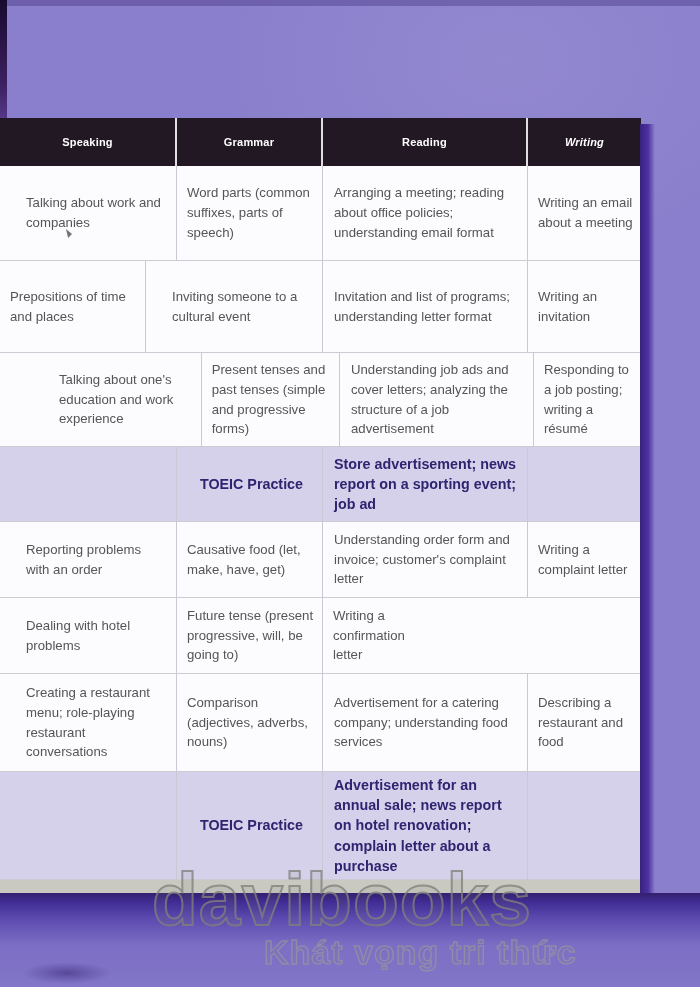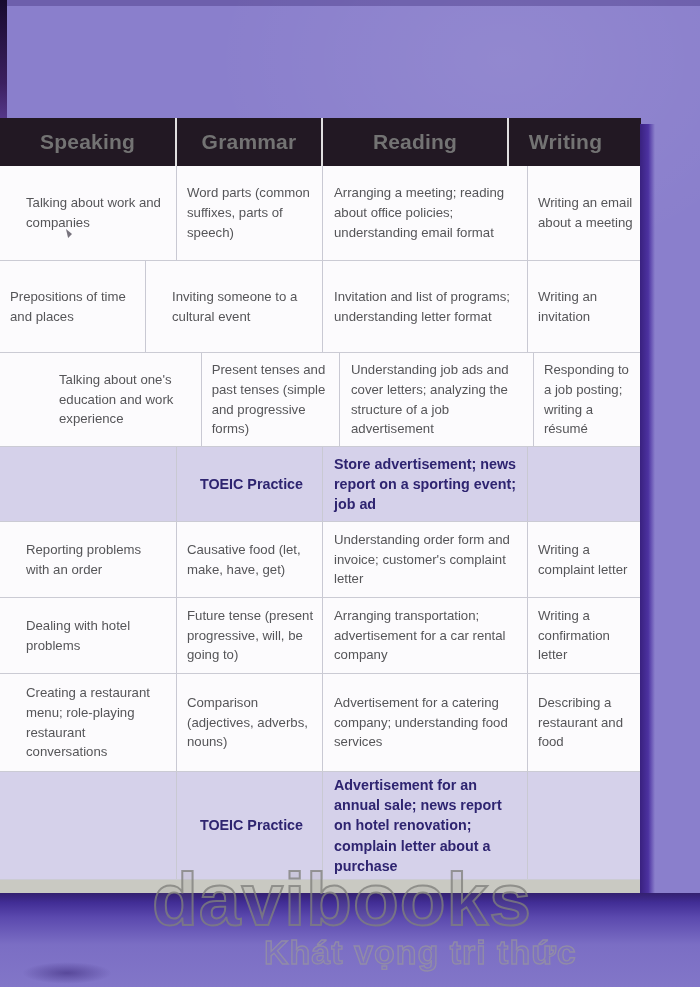--- a/index.html
+++ b/index.html
@@ -7,22 +7,22 @@
   .canvas{position:relative;width:700px;height:987px;overflow:hidden;
     background:
       radial-gradient(ellipse 420px 300px at 72% 6%, rgba(255,255,255,0.07), rgba(255,255,255,0) 70%),
       radial-gradient(ellipse 500px 400px at 10% 40%, rgba(30,10,80,0.08), rgba(30,10,80,0) 70%),
       var(--bg-purple,#8a7fcc);}
   .top-edge{position:absolute;left:0;top:0;width:700px;height:6px;background:rgba(44,22,100,0.30);}
   .gutter{position:absolute;left:0;top:0;width:7px;height:119px;
     background:linear-gradient(180deg,#170a2e 0%,#3c2060 70%,#55388a 100%);}
   .page{position:absolute;left:0;top:118px;width:641px;background:var(--page-bg,#fcfbfd);}
   .thead{display:flex;height:48px;background:var(--header-bg,#221823);}
-  .th{display:flex;align-items:center;justify-content:center;color:#737373;font-weight:bold;
-    font-size:21px;letter-spacing:0.2px;box-sizing:border-box;}
+  .th{display:flex;align-items:center;justify-content:center;color:#ffffff;font-weight:bold;
+    font-size:11px;letter-spacing:0.2px;box-sizing:border-box;}
   .th:not(:last-child){border-right:2px solid rgba(245,245,245,0.9);}
   .row{display:flex;box-sizing:border-box;border-bottom:1px solid #cbcbd4;background:var(--page-bg,#fcfbfd);}
   .row.toeic{background:var(--toeic-bg,#d5d1ea);}
   .cell{display:flex;align-items:center;box-sizing:border-box;font-size:13.2px;line-height:1.5;
     color:var(--body-text,#555558);}
   .cell:not(:last-child){border-right:1px solid #c9c9d3;}
   .c0{padding:6px 10px 6px 26px;}
   .c1{padding:6px 6px 6px 10px;}
   .c2{padding:6px 7px 6px 11px;}
   .c3{padding:6px 4px 6px 10px;}
@@ -46,22 +46,22 @@
 <body>
 
 <div class="canvas">
   <div class="top-edge"></div>
   <div class="gutter"></div>
 
   <div class="page">
     <div class="thead" id="thead">
         <div class="th" style="width: 177px;">Speaking</div>
         <div class="th" style="width: 146px;">Grammar</div>
-        <div class="th" style="width: 186px;">Reading</div>
-        <div class="th" style="width: 113px;">Writing</div>
+        <div class="th" style="width: 205px;">Reading</div>
+        <div class="th" style="width: 113px; font-style: italic;">Writing</div>
       </div>
     <div id="tbody">
         <div class="row" style="height: 95px;">
           <div class="cell c0" style="width: 177px;">
             <span>Talking about work and companies</span>
           </div>
           <div class="cell c1" style="width: 146px;">
             <span>Word parts (common suffixes, parts of speech)</span>
           </div>
           <div class="cell c2" style="width: 205px;">
@@ -127,23 +127,20 @@
             <span>Writing a complaint letter</span>
           </div>
         </div>
         <div class="row" style="height: 76px;">
           <div class="cell c0" style="width: 177px;">
             <span>Dealing with hotel problems</span>
           </div>
           <div class="cell c1" style="width: 146px;">
             <span>Future tense (present progressive, will, be going to)</span>
           </div>
-          <div class="cell c2" style="width: 205px;">
-            <span>Arranging transportation; advertisement for a car rental company</span>
-          </div>
           <div class="cell c3" style="width: 113px;">
             <span>Writing a confirmation letter</span>
           </div>
         </div>
         <div class="row" style="height: 98px;">
           <div class="cell c0" style="width: 177px;">
             <span>Creating a restaurant menu; role-playing restaurant conversations</span>
           </div>
           <div class="cell c1" style="width: 146px;">
             <span>Comparison (adjectives, adverbs, nouns)</span>

